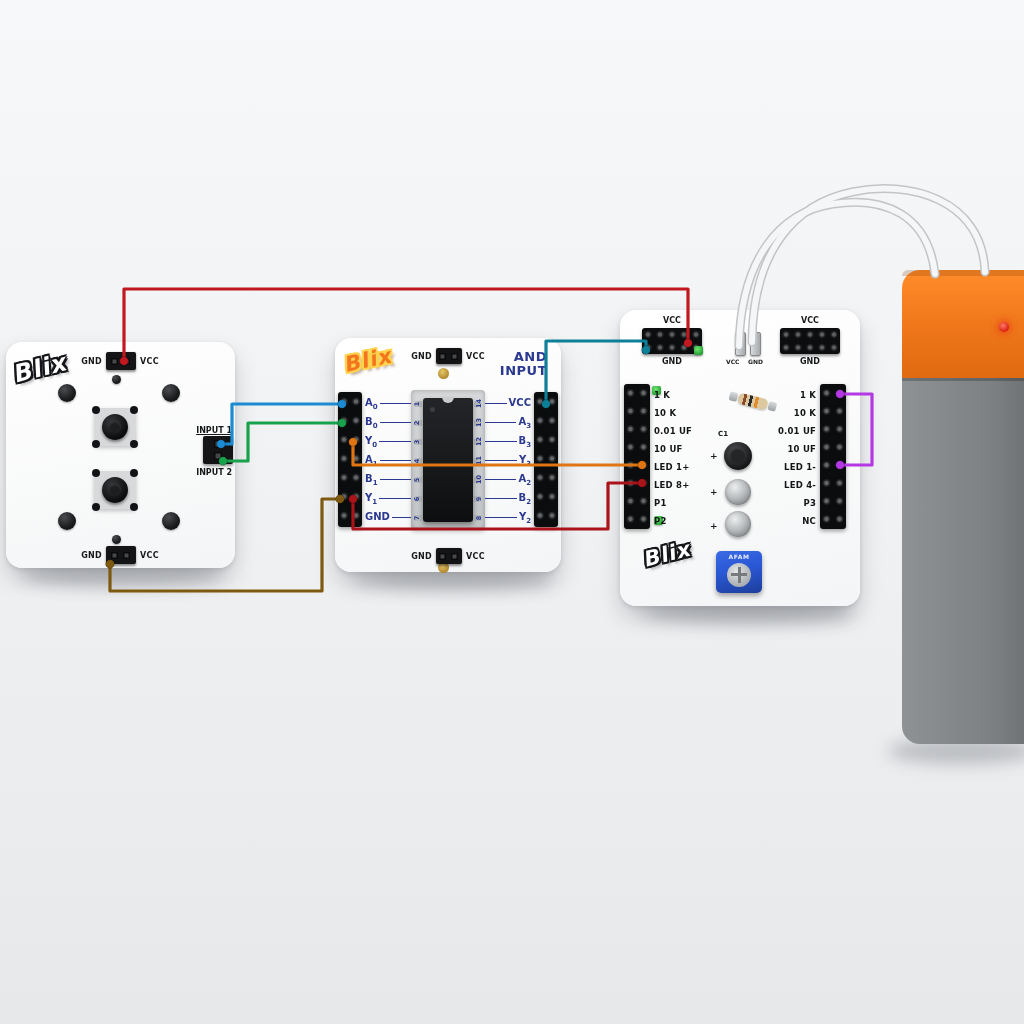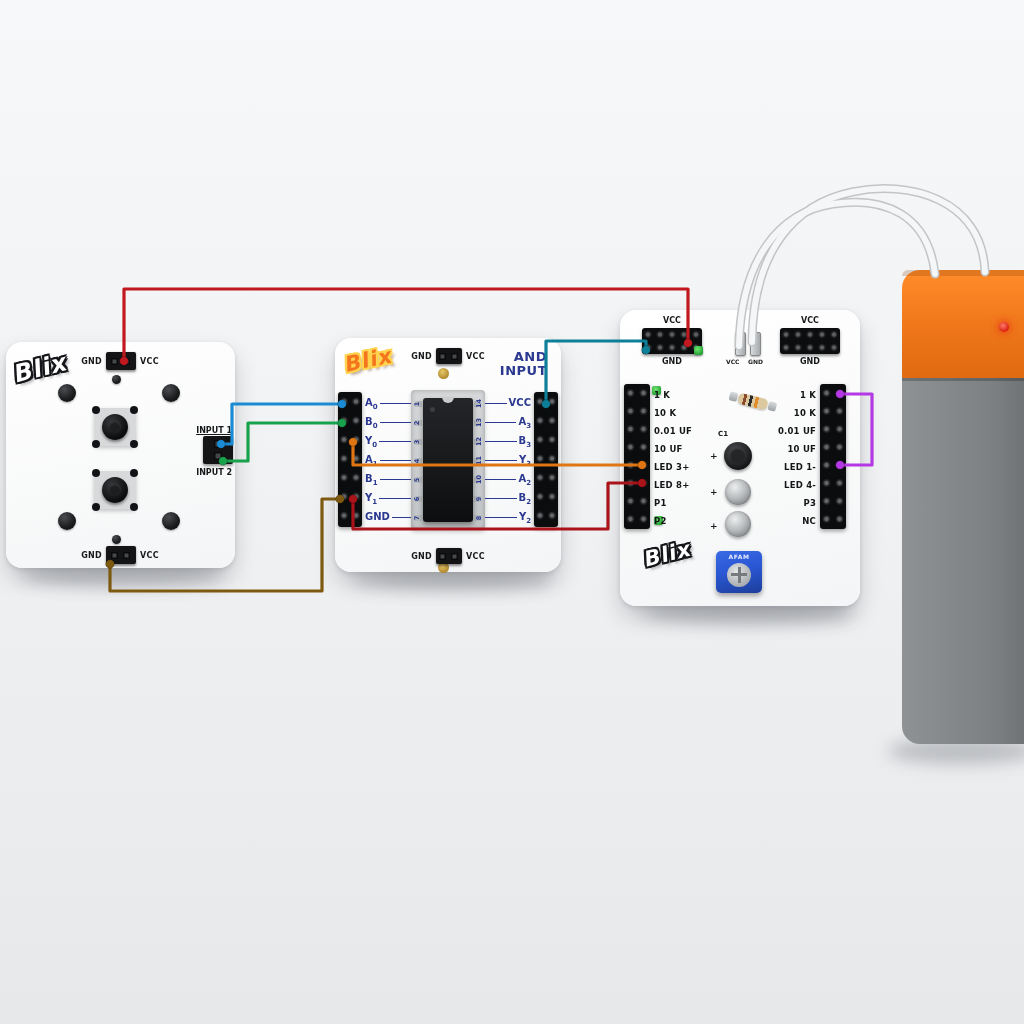--- a/index.html
+++ b/index.html
@@ -344,21 +344,21 @@
     <div class="pinstrip strip-o" style="left:4px;top:74px;"></div>
     <div class="pinstrip strip-o" style="left:200px;top:74px;"></div>
     <div class="gjump" style="left:32px;top:76px;"></div>
     <div class="gjump" style="left:34px;top:206px;"></div>
 
     <div class="olabels olab-left">
       <div class="olrow">1 K</div>
       <div class="olrow">10 K</div>
       <div class="olrow">0.01 UF</div>
       <div class="olrow">10 UF</div>
-      <div class="olrow">LED 3+</div>
+      <div class="olrow">LED 1+</div>
       <div class="olrow">LED 8+</div>
       <div class="olrow">P1</div>
       <div class="olrow">P2</div>
     </div>
     <div class="olabels olab-right" style="text-align:right;align-items:flex-end;">
       <div class="olrow">1 K</div>
       <div class="olrow">10 K</div>
       <div class="olrow">0.01 UF</div>
       <div class="olrow">10 UF</div>
       <div class="olrow">LED 1-</div>

